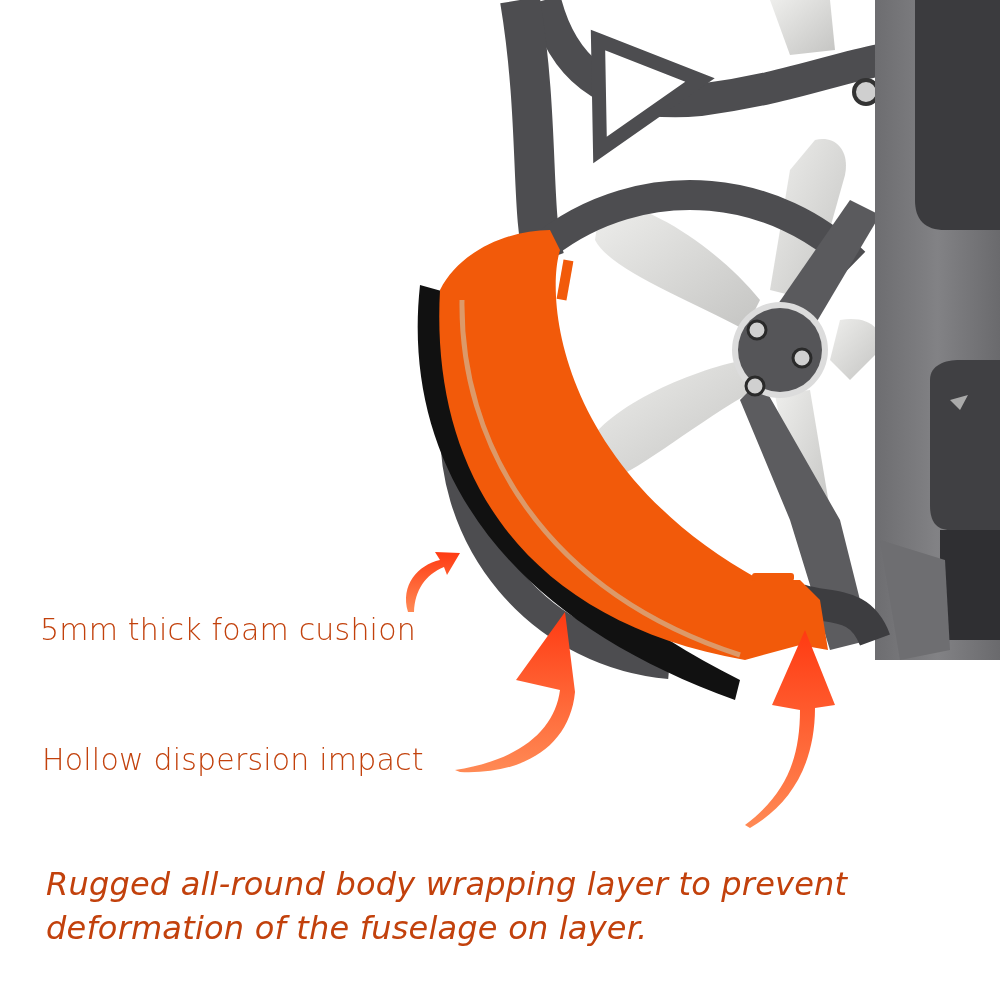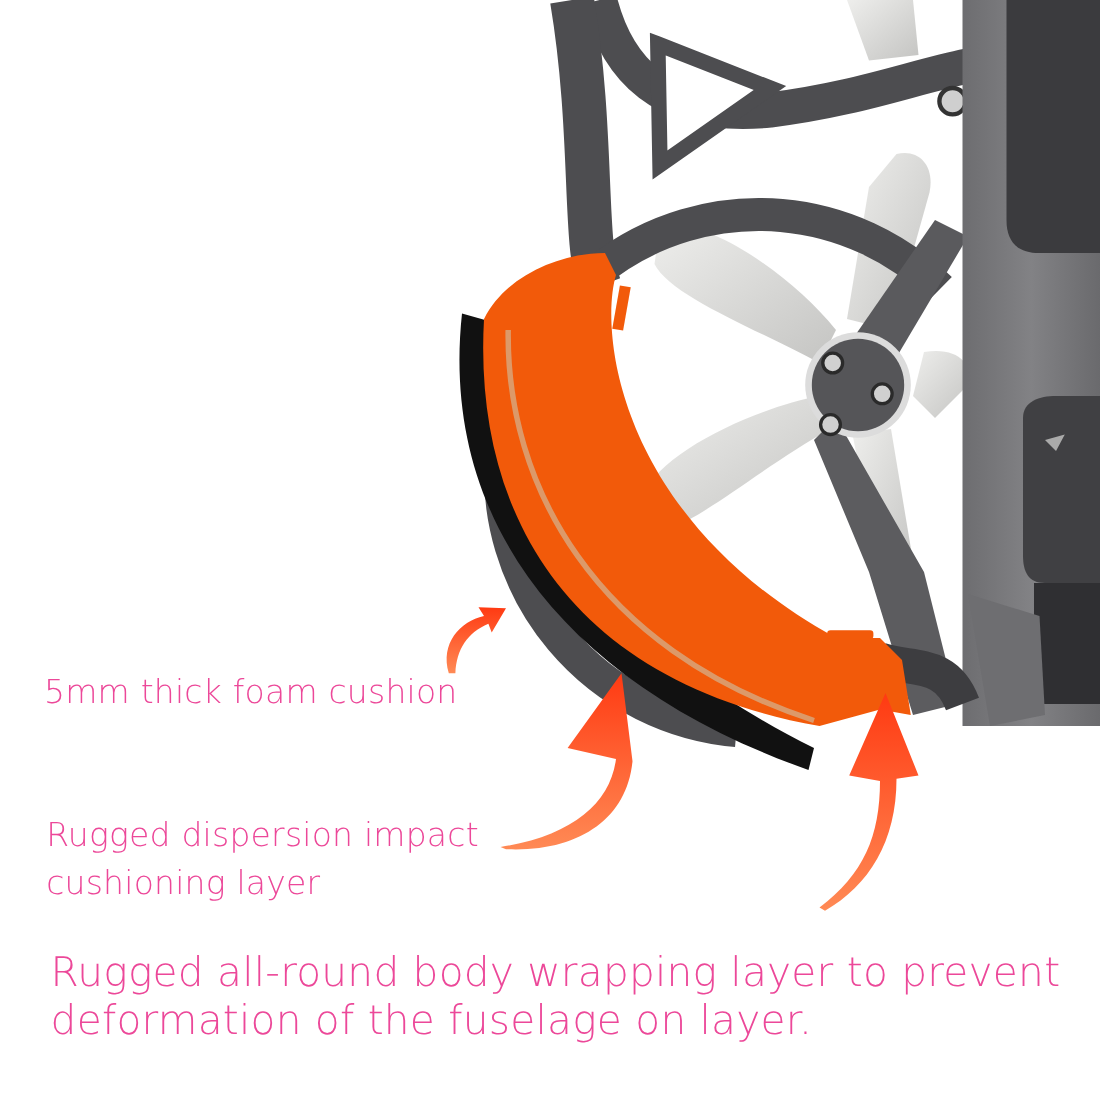--- a/index.html
+++ b/index.html
@@ -1,22 +1,22 @@
 <!DOCTYPE html>
 <html><head>
 <meta charset="utf-8">
 <style>
   html, body { margin:0; padding:0; background:#ffffff; }
   body { width:1000px; height:1000px; position:relative; overflow:hidden;
          font-family:"DejaVu Sans", "Liberation Sans", sans-serif; color:#111; }
   #art { position:absolute; left:0; top:0; width:1000px; height:1000px; }
-  .label { position:absolute; font-weight:300; letter-spacing:0.2px; color:#ec4899; }
+  .label { position:absolute; font-weight:300; letter-spacing:0.2px; color:#c2410c; }
   #label-foam { left:40px; top:612px; font-size:30px; }
   #label-hollow { left:42px; top:738px; font-size:30px; line-height:44px; }
-  #label-rugged { left:46px; top:862px; font-size:37px; line-height:44px; }
+  #label-rugged { left:46px; top:862px; font-size:32px; line-height:44px;font-style:italic; }
   .label span { display:block; white-space:nowrap; }
 </style>
 </head>
 <body>
 
 <svg id="art" viewBox="0 0 1000 1000" xmlns="http://www.w3.org/2000/svg">
   <defs>
     <linearGradient id="bodyGrad" x1="0" x2="1" y1="0" y2="0">
       <stop offset="0" stop-color="#6d6d70"></stop>
       <stop offset="0.5" stop-color="#828285"></stop>
@@ -86,20 +86,19 @@
     <path d="M 455 770 C 520 760, 555 730, 560 690 L 516 680 L 565 612 L 575 692 C 570 745, 525 775, 460 772 Z" fill="url(#arrowGrad)"></path>
   </g>
   <g>
     <path d="M 745 825 C 785 795, 800 760, 800 710 L 772 705 L 805 630 L 835 705 L 815 708 C 815 765, 790 805, 750 828 Z" fill="url(#arrowGrad)"></path>
   </g>
 </svg>
 
 <div id="label-foam" class="label">5mm thick foam cushion</div>
 
 <div id="label-hollow" class="label">
-  <span>Rugged dispersion impact</span>
-  <span>cushioning layer</span>
+  <span>Hollow dispersion impact</span>
 </div>
 
 <div id="label-rugged" class="label">
   <span>Rugged all-round body wrapping layer to prevent</span>
   <span>deformation of the fuselage on layer.</span>
 </div>
 
 </body></html>

